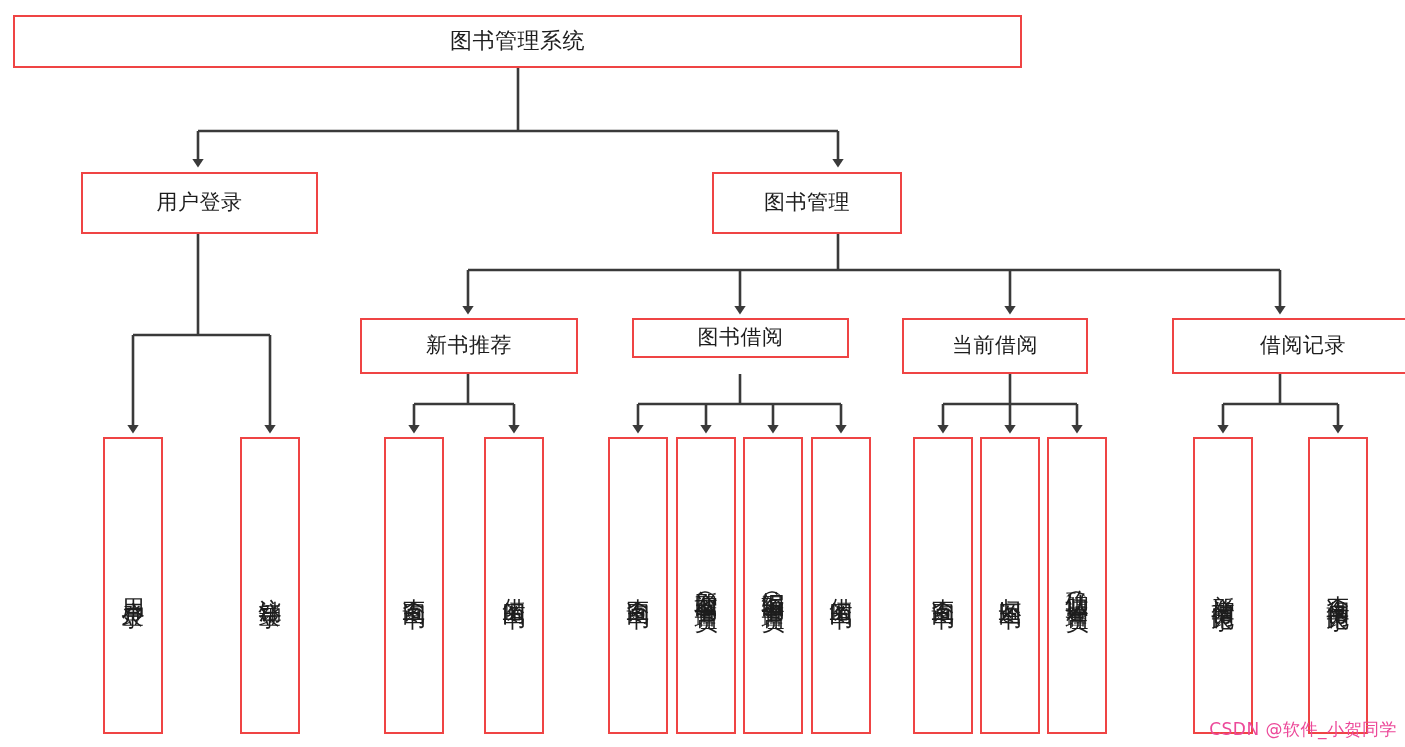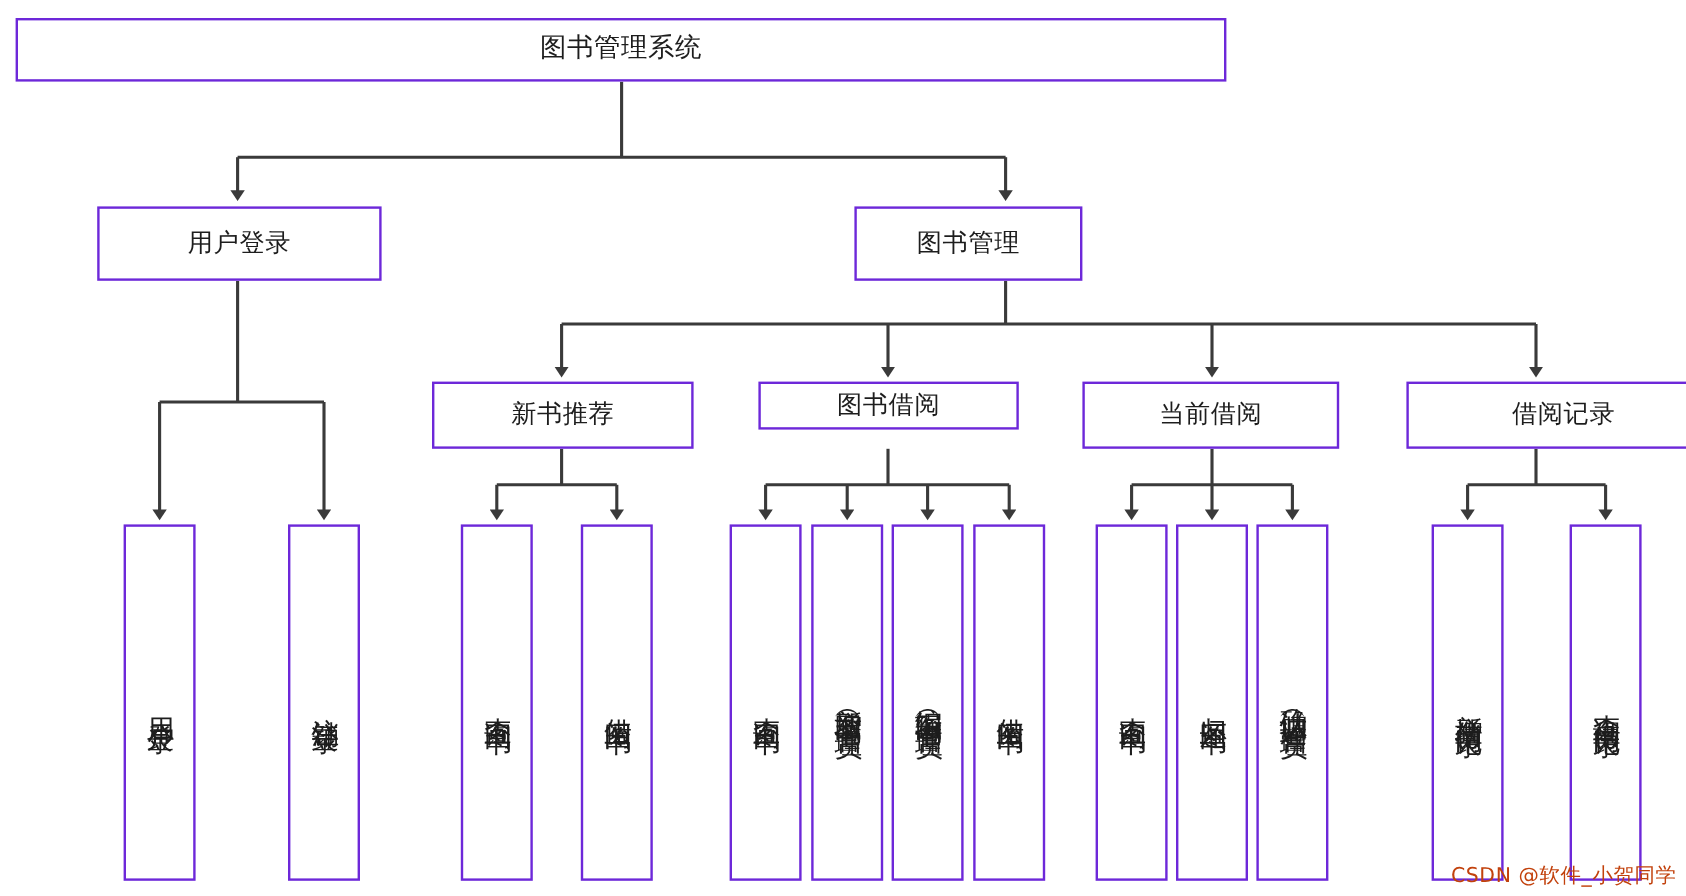--- a/index.html
+++ b/index.html
@@ -22,21 +22,21 @@
     position: absolute;
     left: 0;
     top: 0;
     width: 1405px;
     height: 747px;
     pointer-events: none;
   }
   .node {
     position: absolute;
     box-sizing: border-box;
-    border: 2px solid #6d28d9;
+    border: 2px solid #ef4444;
     background: #ffffff;
     display: flex;
     align-items: center;
     justify-content: center;
     color: #1d1d1d;
   }
   .node-label {
     display: block;
     text-align: center;
     line-height: 1.12;
@@ -61,21 +61,21 @@
     font-size: 23px;
     line-height: 1.0;
     letter-spacing: 3px;
     white-space: nowrap;
   }
   #watermark {
     position: absolute;
     right: 8px;
     bottom: 6px;
     font-size: 17px;
-    color: #c2410c;
+    color: #ec4899;
     white-space: nowrap;
     letter-spacing: 0.5px;
   }
 </style>
 </head>
 <body>
 
 <div id="diagram-root">
 
   <svg id="edge-layer" viewBox="0 0 1405 747" width="1405" height="747" xmlns="http://www.w3.org/2000/svg">
@@ -138,21 +138,21 @@
   <div class="node horiz" style="left:712px; top:172px; width:190px; height:62px;">
     <span class="node-label">图书管理</span>
   </div>
 
   <div class="node horiz" style="left:360px; top:318px; width:218px; height:56px;justify-content:center;">
     <span class="node-label">新书推荐</span>
   </div>
   <div class="node horiz" style="left:632px; top:318px; width:217px; height:40px;">
     <span class="node-label">图书借阅</span>
   </div>
-  <div class="node horiz" style="left:902px; top:318px; width:214px; height:56px;">
+  <div class="node horiz" style="left:902px; top:318px; width:186px; height:56px;">
     <span class="node-label">当前借阅</span>
   </div>
   <div class="node horiz" style="left:1172px; top:318px; width:262px; height:56px;">
     <span class="node-label">借阅记录</span>
   </div>
 
   <div class="node vert" style="left:103px; top:437px; width:60px; height:297px;">
     <span class="node-label">用户登录</span>
   </div>
   <div class="node vert" style="left:240px; top:437px; width:60px; height:297px;">

